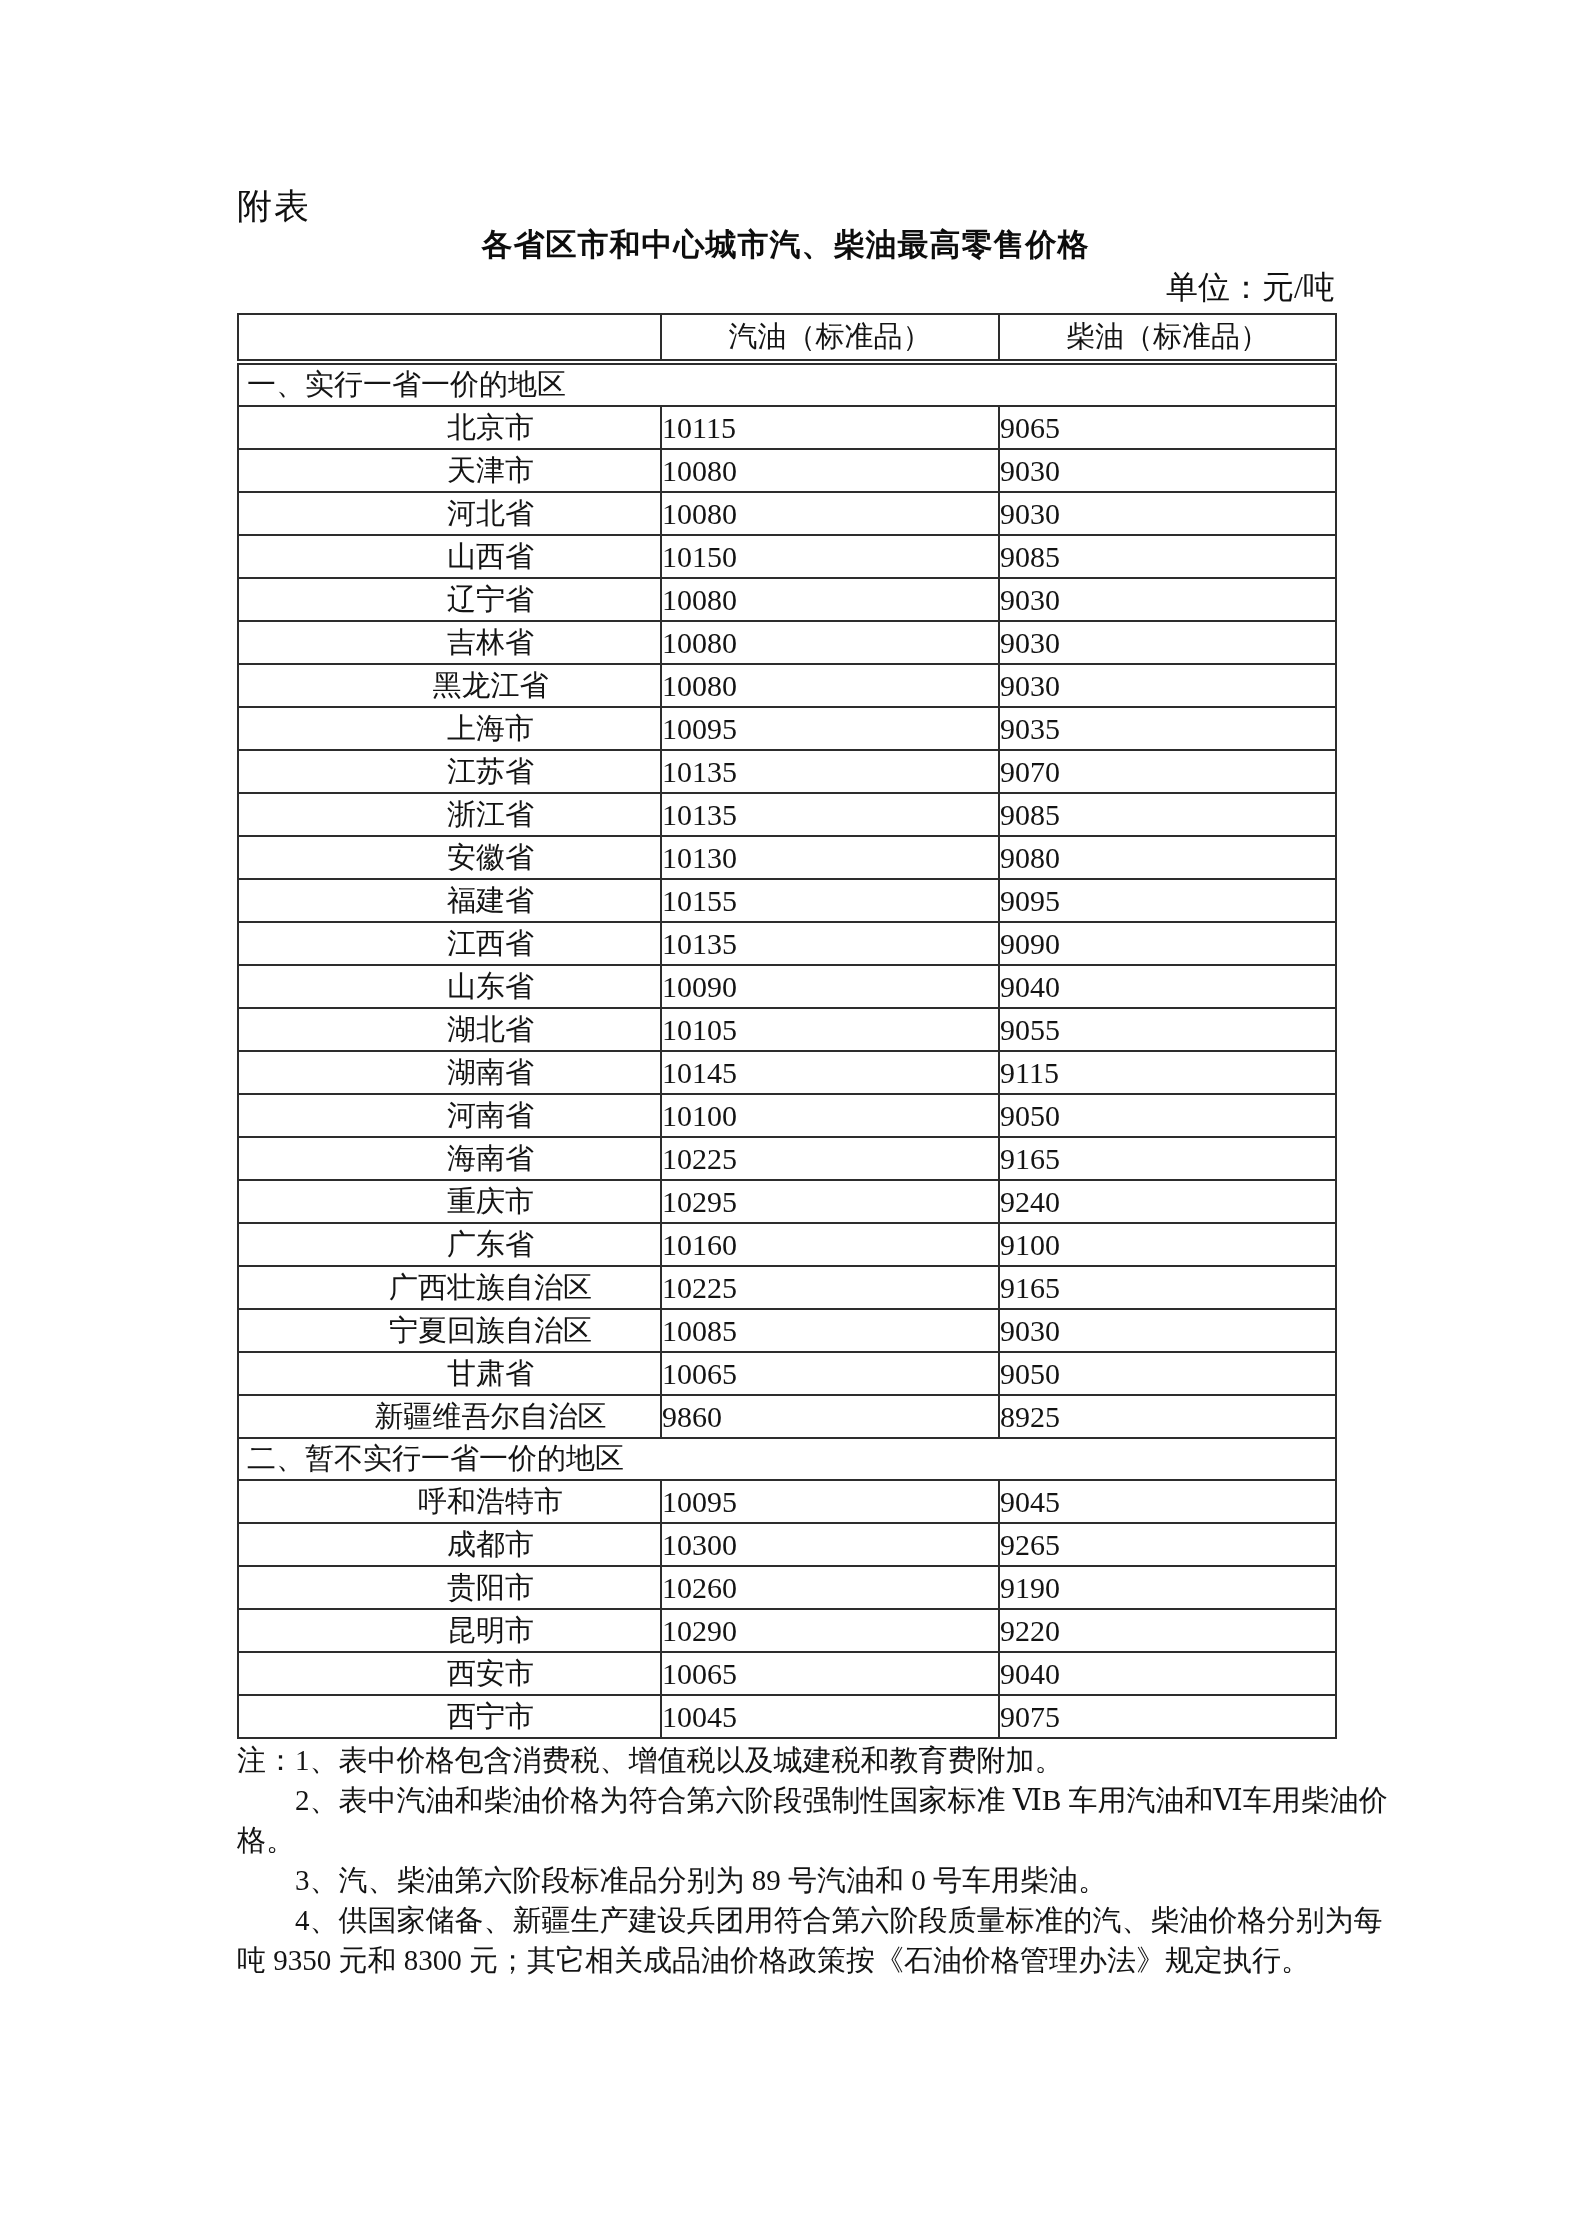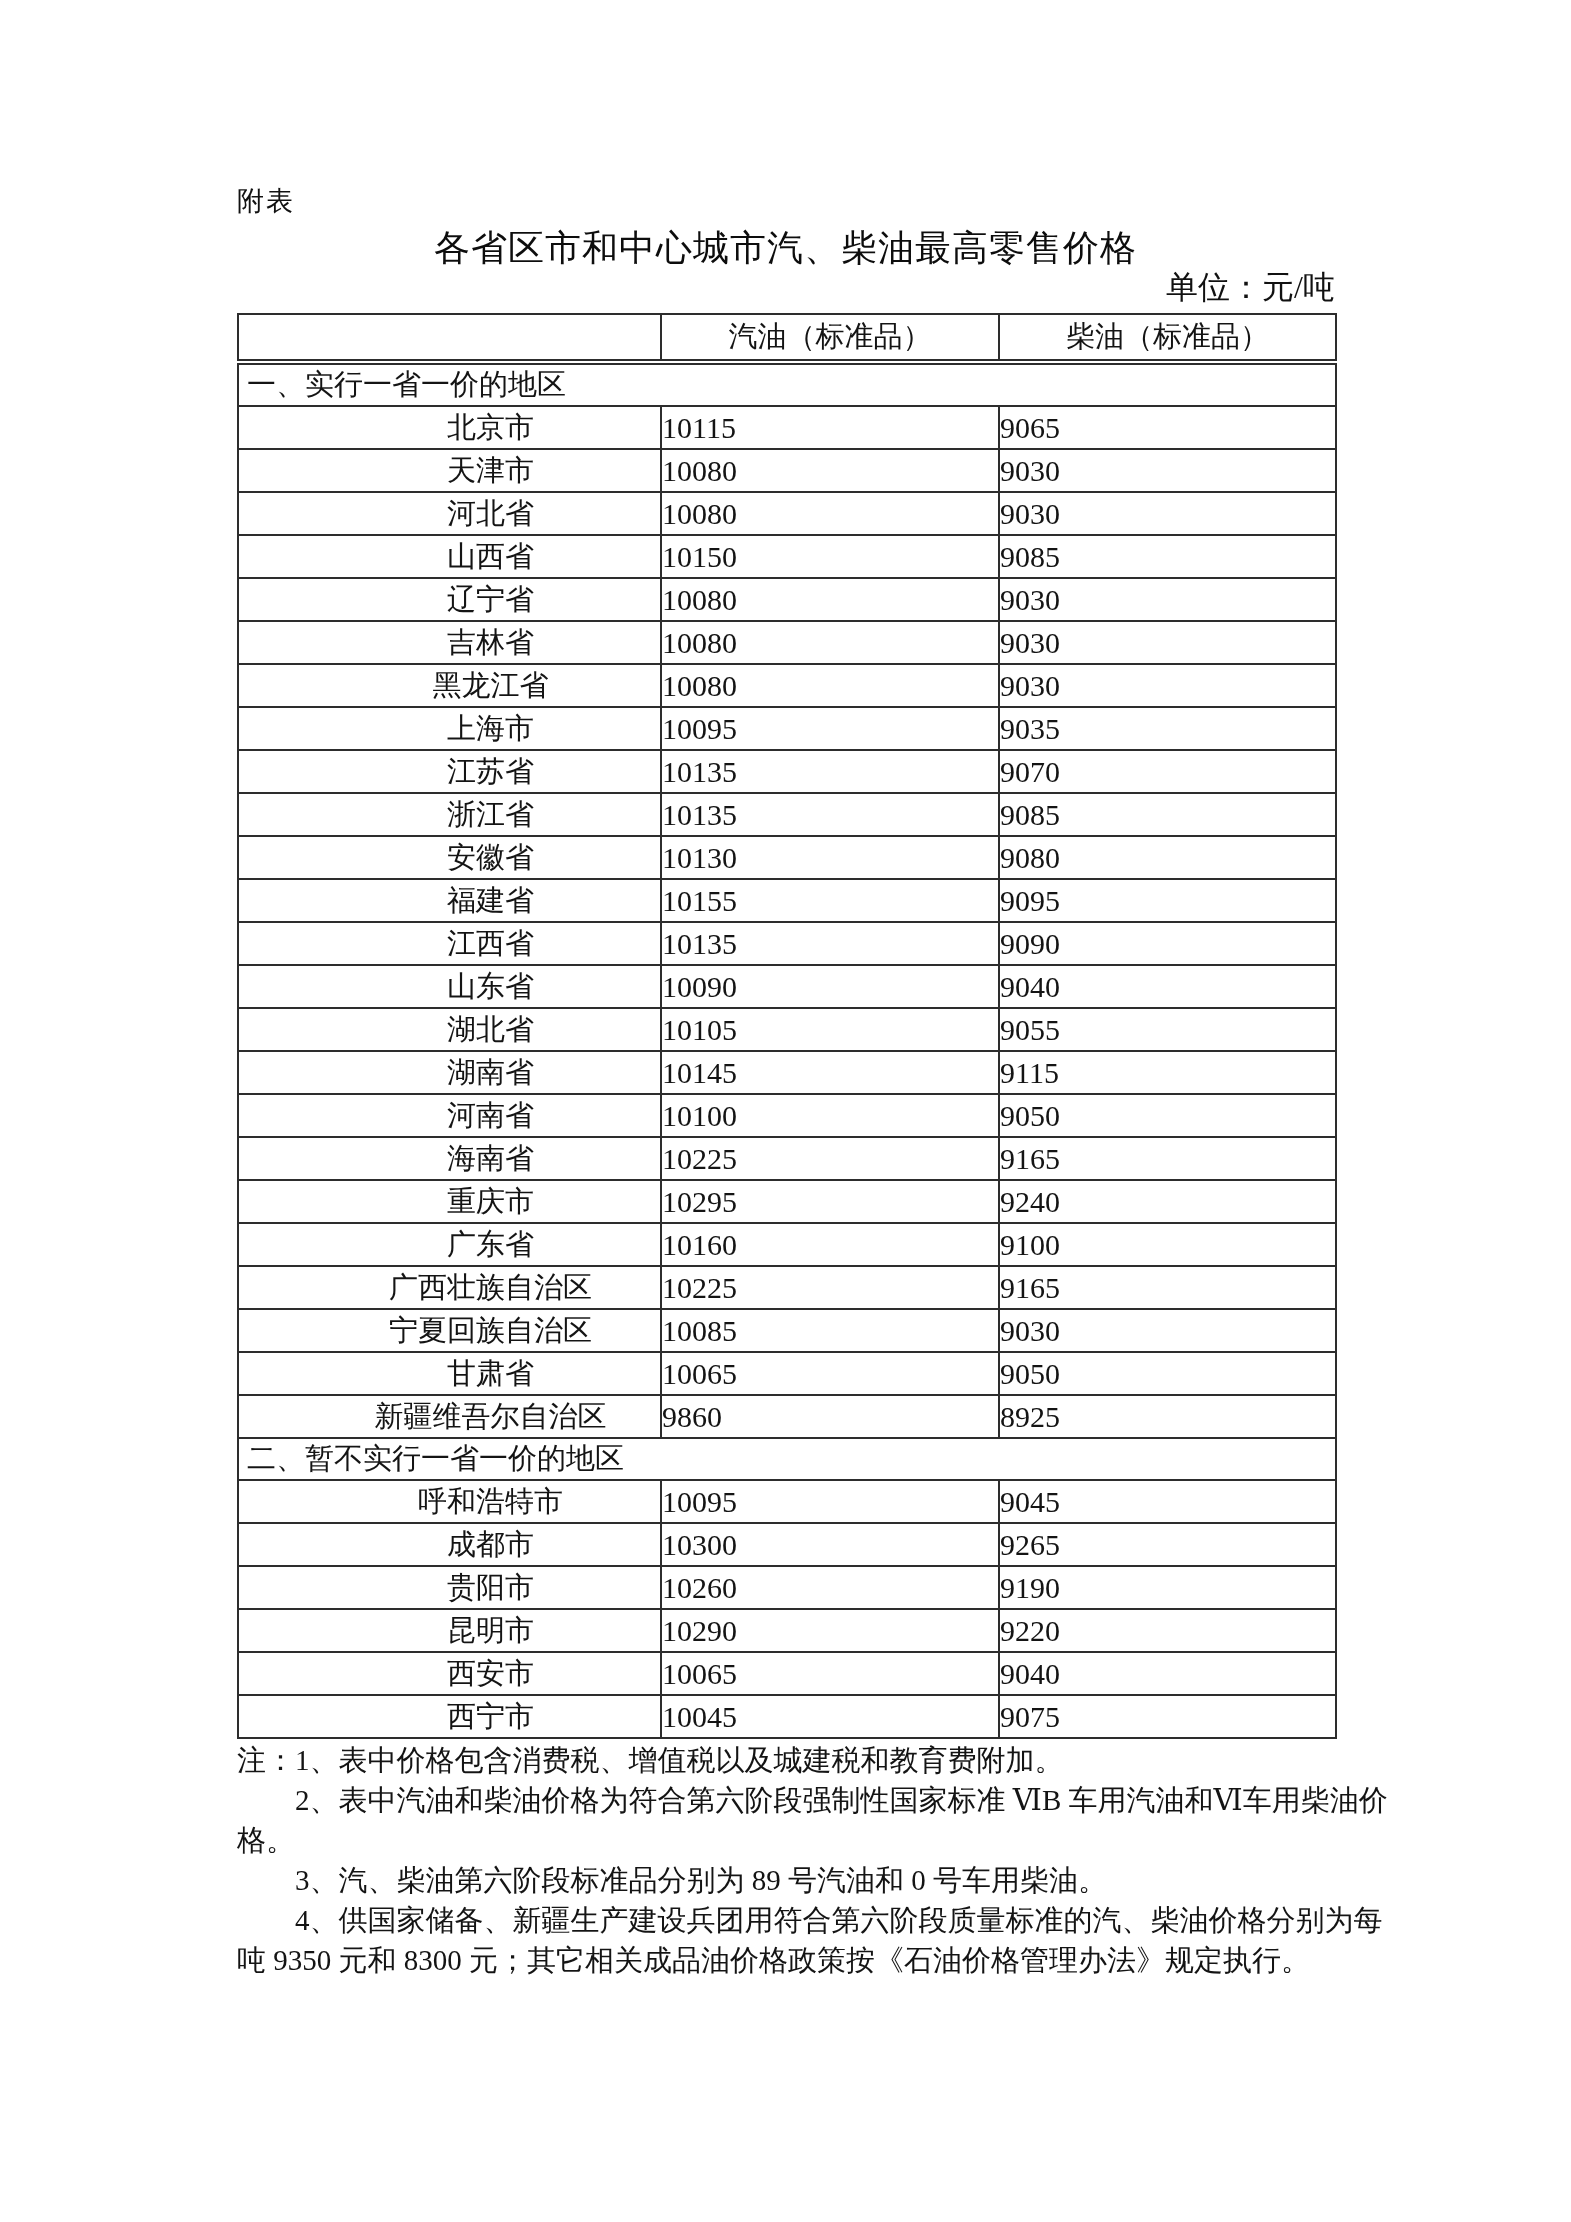--- a/index.html
+++ b/index.html
@@ -9,32 +9,32 @@
     height: 2222px;
     background: #ffffff;
     color: #111111;
     font-family: "Liberation Serif", "DejaVu Serif", serif;
     overflow: hidden;
   }
   .label-top {
     position: absolute;
     left: 237px;
     top: 183px;
-    font-size: 27px;
+    font-size: 35px;
     letter-spacing: 2px;
   }
   .doc-title {
     position: absolute;
     left: 0;
     top: 224px;
     width: 100%;
     text-align: center;
     font-family: "Liberation Sans", "DejaVu Sans", sans-serif;
-    font-weight: normal;
-    font-size: 36px;
+    font-weight: bold;
+    font-size: 31px;
     letter-spacing: 1px;
     color: #0d0d0d;
   }
   .unit-line {
     position: absolute;
     left: 237px;
     top: 266px;
     width: 1098px;
     text-align: right;
     font-size: 32px;

